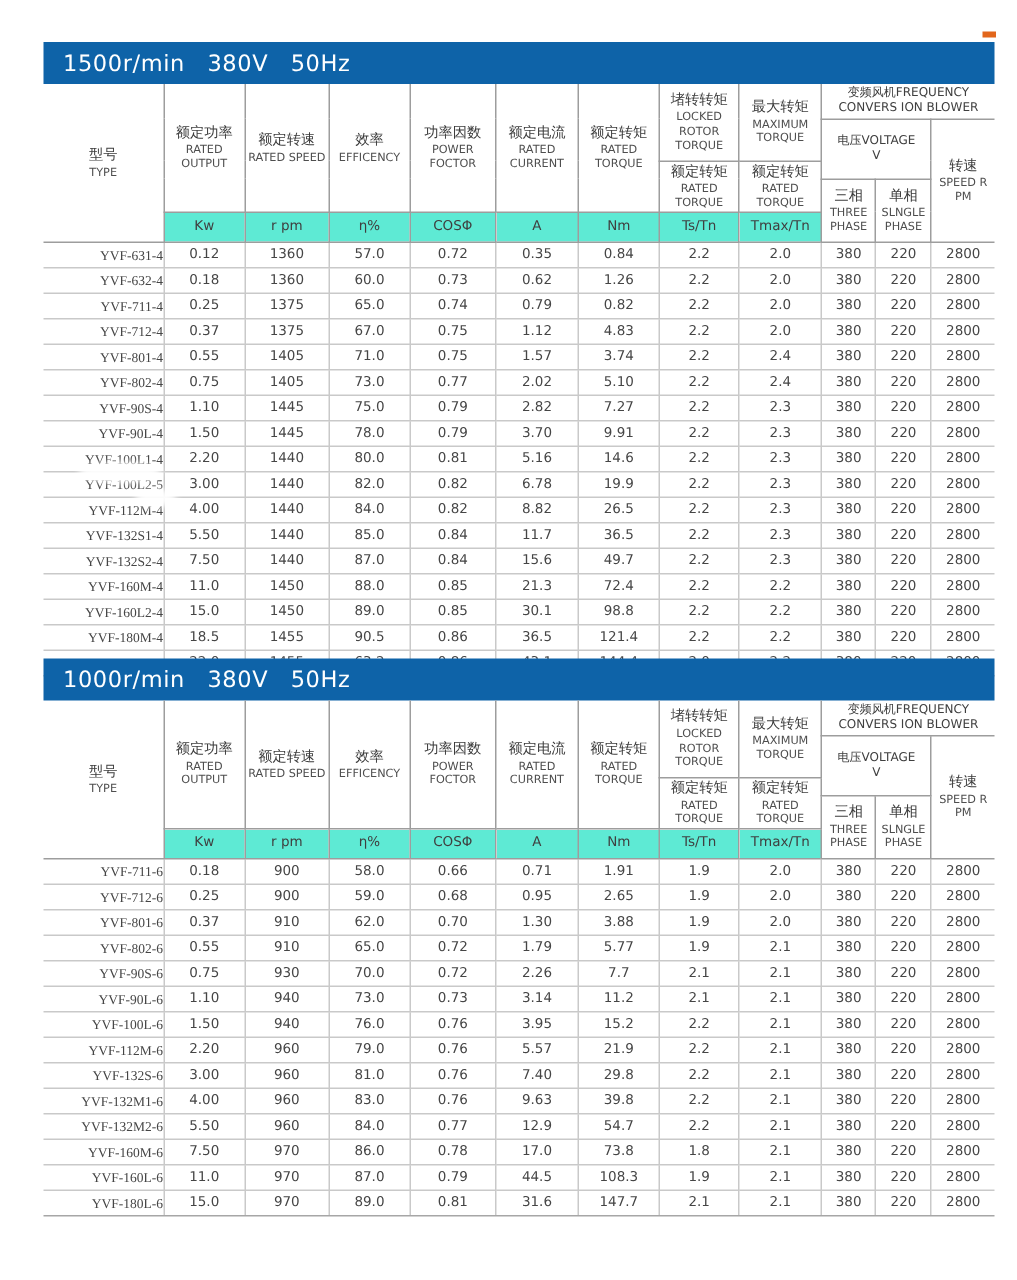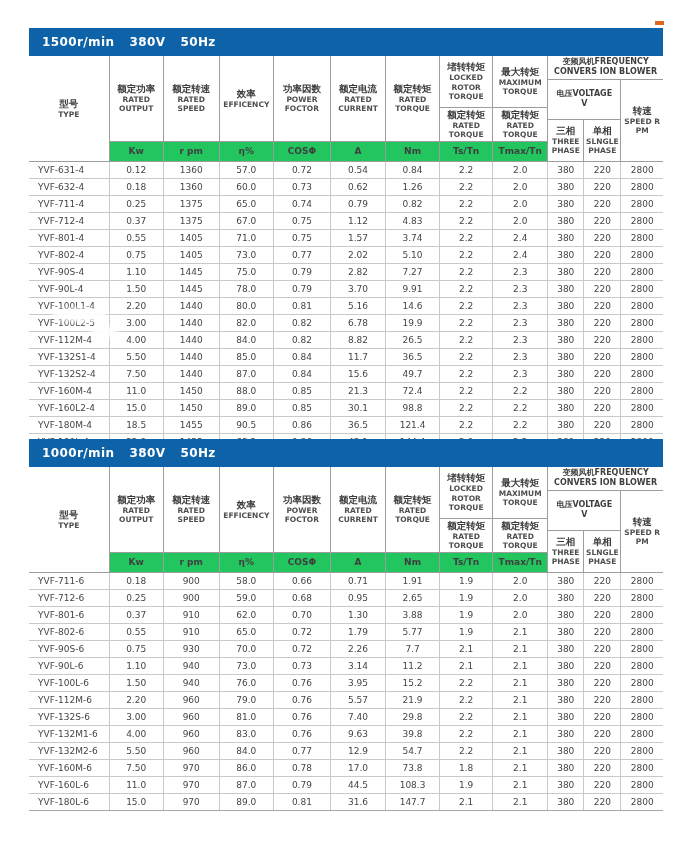--- a/index.html
+++ b/index.html
@@ -10,50 +10,50 @@
   }
   .tbl-wrap { position:absolute; left:29px; width:634px; border-bottom:1px solid #a6a6a6; }
   #tbl-1500 { top:28px; }
   #tbl-1000 { top:439px; }
 
   .bar {
     height:28px; background:#0e63a8; display:flex; align-items:center;
     padding-left:13px; box-sizing:border-box;
   }
   .bar span {
-    color:#ffffff; font-weight:bold; font-size:12px; letter-spacing:.4px;
+    color:#ffffff; font-weight:normal; font-size:15px; letter-spacing:.4px;
     margin-right:15px;
   }
 
   table.spec {
     border-collapse:collapse; border-style:hidden; table-layout:fixed;
     width:634px;
   }
   .spec th, .spec td {
     border:1px solid #bcbcbc; padding:0; text-align:center; overflow:hidden;
   }
-  .spec thead th { border-color:#9d9d9d; font-weight:bold; vertical-align:middle; padding:1px; }
+  .spec thead th { border-color:#9d9d9d; font-weight:normal; vertical-align:middle; padding:1px; }
 
   tr.hr1 { height:19px; }
   tr.hr2 { height:28px; }
   tr.hr3 { height:12px; }
   tr.hr4 { height:22px; }
   tr.hr5 { height:20px; }
 
   .cn  { display:block; font-size:9.5px; color:#3b3b3b; line-height:1.25; }
   .en  { display:block; font-size:7.5px; color:#4e4e4e; line-height:1.25; letter-spacing:0; }
   .mix { display:block; font-size:8px;  color:#3f3f3f; line-height:1.3; }
 
-  .units th { background:#22c55e; font-size:9px; color:#3f3f3f; font-weight:normal;text-align:center; }
+  .units th { background:#5eead4; font-size:9px; color:#3f3f3f; font-weight:normal;text-align:center; }
 
   .spec tbody td {
     height:16px; line-height:16px; font-size:9px; color:#454545;
     border-color:#c9c9c9;
   }
-  .spec tbody td.model { text-align:left; padding-left:9px; }
+  .spec tbody td.model { text-align:right; padding-left:9px;font-family:Liberation Serif, serif; }
 
   .smudge {
     position:absolute; background:rgba(255,255,255,.93);
     filter:blur(2px); border-radius:50%; pointer-events:none;
   }
   #smudge-1 { left:52px; top:308px; width:56px; height:14px; }
   #smudge-2 { left:90px; top:326px; width:28px; height:12px; }
 
   .corner-mark { position:absolute; left:655px; top:21px; width:9px; height:4px; background:#e2661c; }
 </style>
@@ -169,21 +169,21 @@
           <th>Tmax/Tn</th>
         </tr>
       </thead>
       <tbody>
           <tr>
             <td class="model">YVF-631-4</td>
             <td>0.12</td>
             <td>1360</td>
             <td>57.0</td>
             <td>0.72</td>
-            <td>0.54</td>
+            <td>0.35</td>
             <td>0.84</td>
             <td>2.2</td>
             <td>2.0</td>
             <td>380</td>
             <td>220</td>
             <td>2800</td>
           </tr>
           <tr>
             <td class="model">YVF-632-4</td>
             <td>0.18</td>

